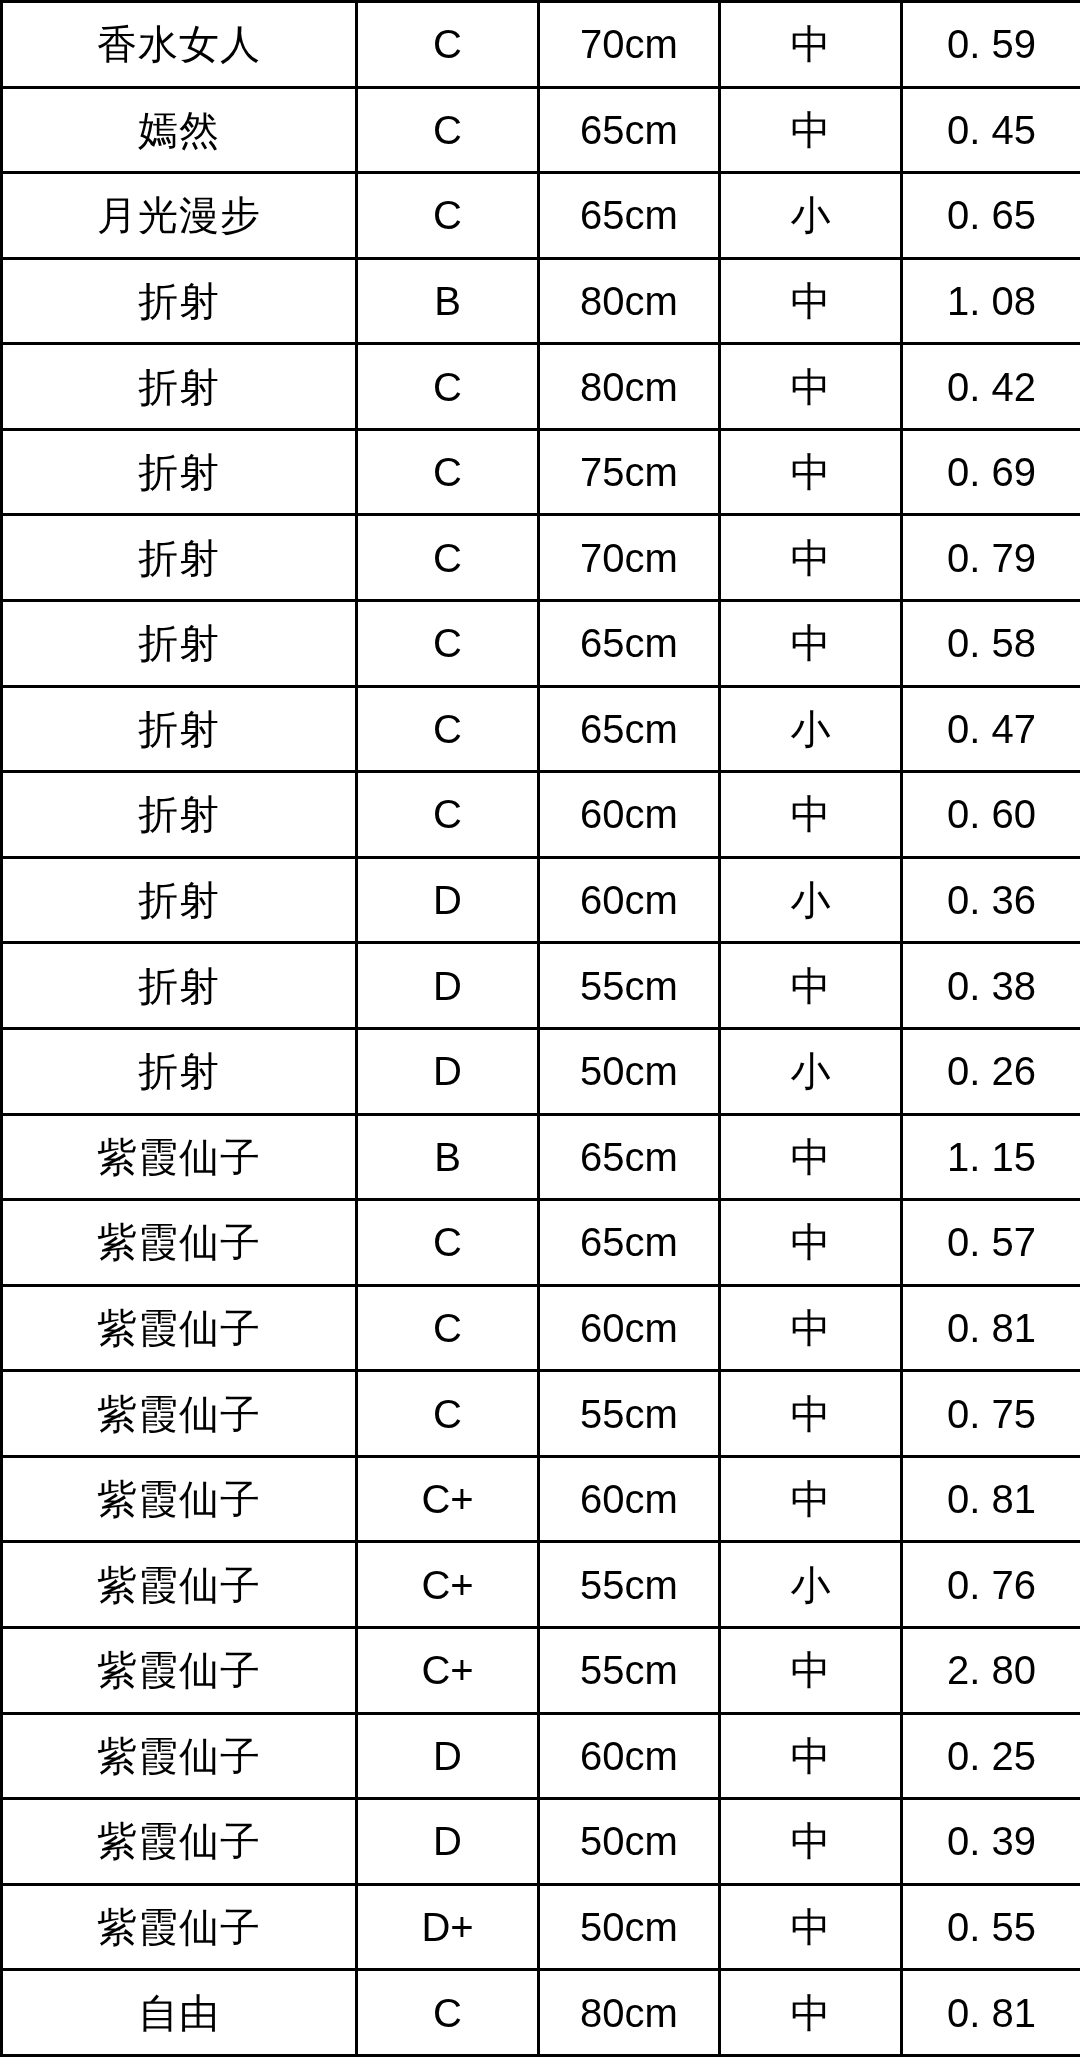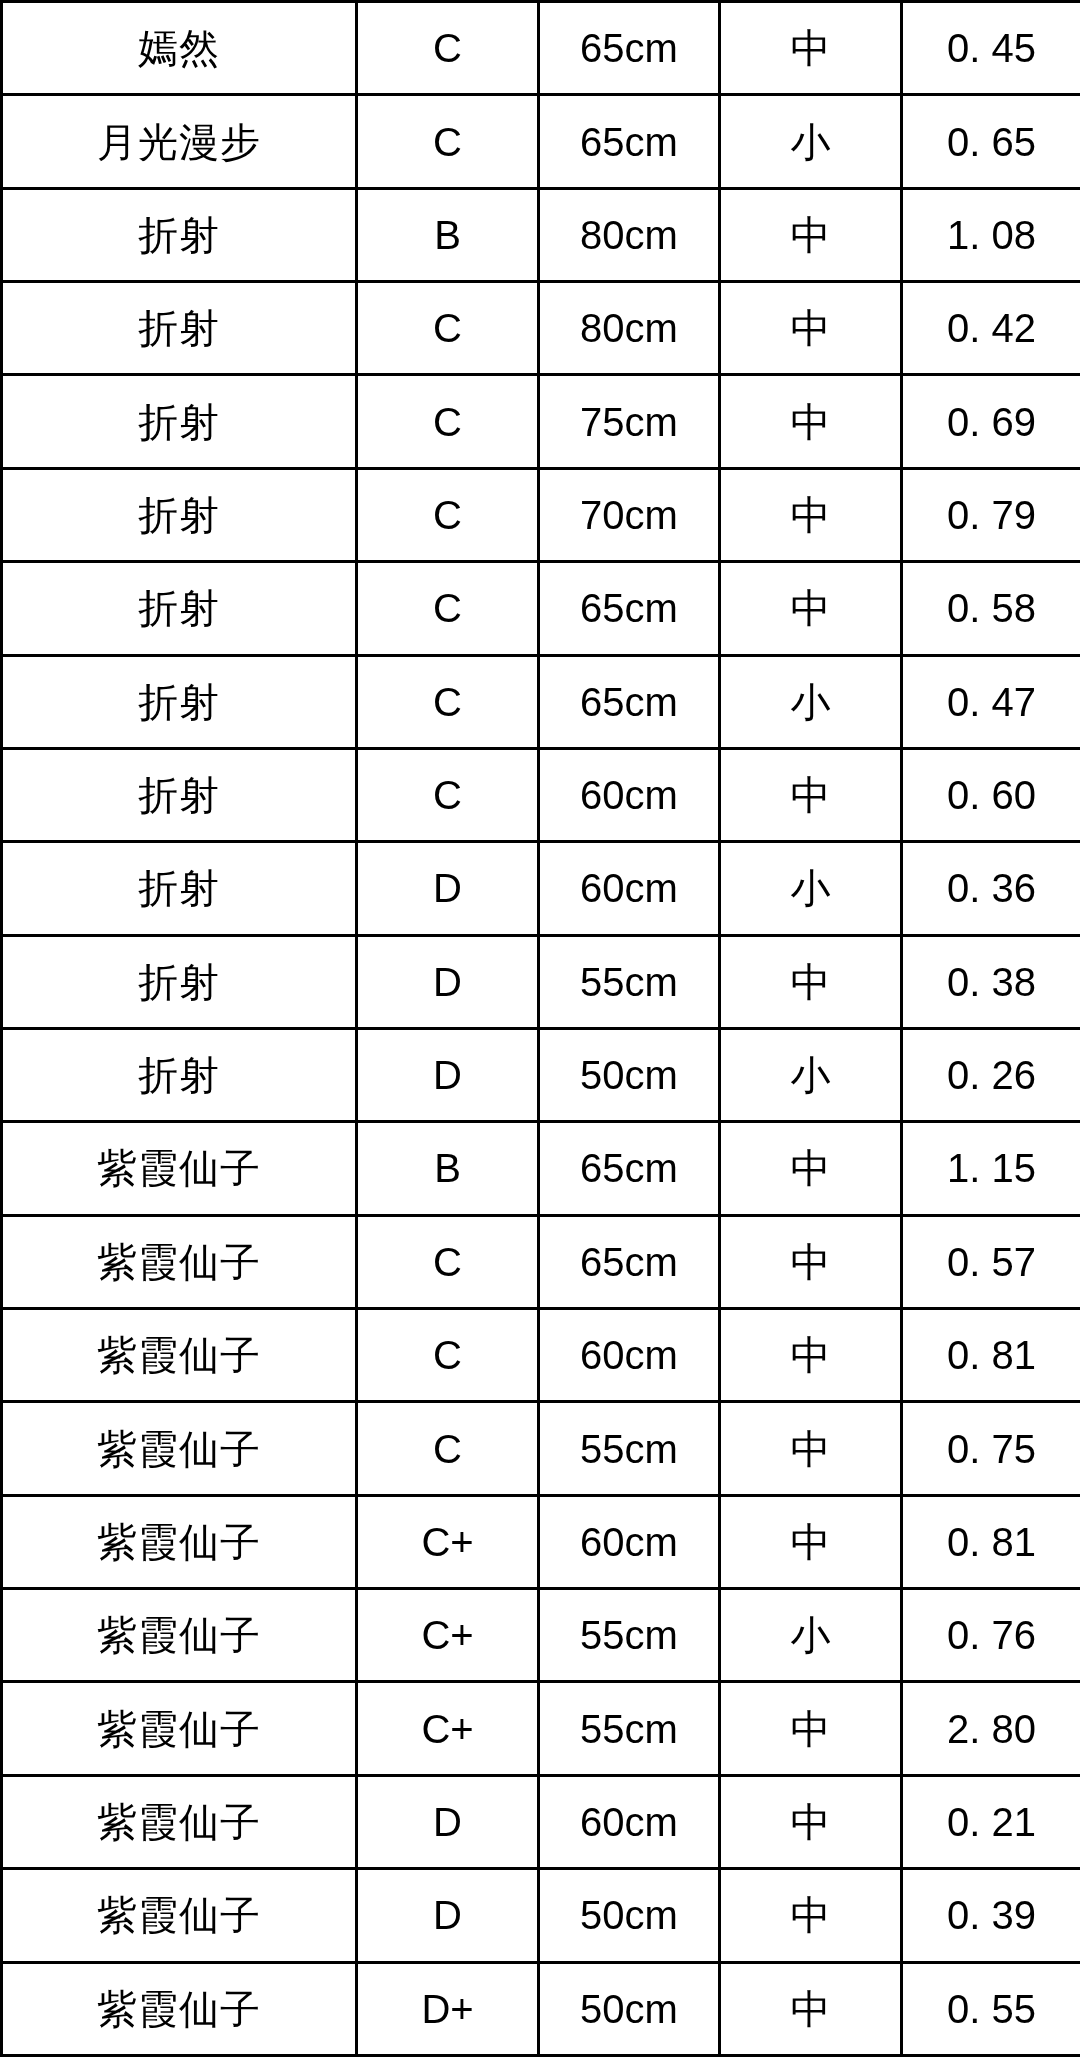--- a/index.html
+++ b/index.html
@@ -44,20 +44,27 @@
 <table class="data-table">
   <colgroup>
     <col style="width:355px">
     <col style="width:182px">
     <col style="width:181px">
     <col style="width:182px">
     <col style="width:180px">
   </colgroup>
   <tbody id="table-body">
       <tr>
+        <td class="cell-name">香水女人</td>
+        <td class="cell-grade">C</td>
+        <td class="cell-size">70cm</td>
+        <td class="cell-spec">中</td>
+        <td class="cell-value">0. 59</td>
+      </tr>
+      <tr>
         <td class="cell-name">嫣然</td>
         <td class="cell-grade">C</td>
         <td class="cell-size">65cm</td>
         <td class="cell-spec">中</td>
         <td class="cell-value">0. 45</td>
       </tr>
       <tr>
         <td class="cell-name">月光漫步</td>
         <td class="cell-grade">C</td>
         <td class="cell-size">65cm</td>
@@ -181,30 +188,37 @@
         <td class="cell-grade">C+</td>
         <td class="cell-size">55cm</td>
         <td class="cell-spec">中</td>
         <td class="cell-value">2. 80</td>
       </tr>
       <tr>
         <td class="cell-name">紫霞仙子</td>
         <td class="cell-grade">D</td>
         <td class="cell-size">60cm</td>
         <td class="cell-spec">中</td>
-        <td class="cell-value">0. 21</td>
+        <td class="cell-value">0. 25</td>
       </tr>
       <tr>
         <td class="cell-name">紫霞仙子</td>
         <td class="cell-grade">D</td>
         <td class="cell-size">50cm</td>
         <td class="cell-spec">中</td>
         <td class="cell-value">0. 39</td>
       </tr>
       <tr>
         <td class="cell-name">紫霞仙子</td>
         <td class="cell-grade">D+</td>
         <td class="cell-size">50cm</td>
         <td class="cell-spec">中</td>
         <td class="cell-value">0. 55</td>
+      </tr>
+      <tr>
+        <td class="cell-name">自由</td>
+        <td class="cell-grade">C</td>
+        <td class="cell-size">80cm</td>
+        <td class="cell-spec">中</td>
+        <td class="cell-value">0. 81</td>
       </tr>
     </tbody>
 </table>
 
 </body></html>

